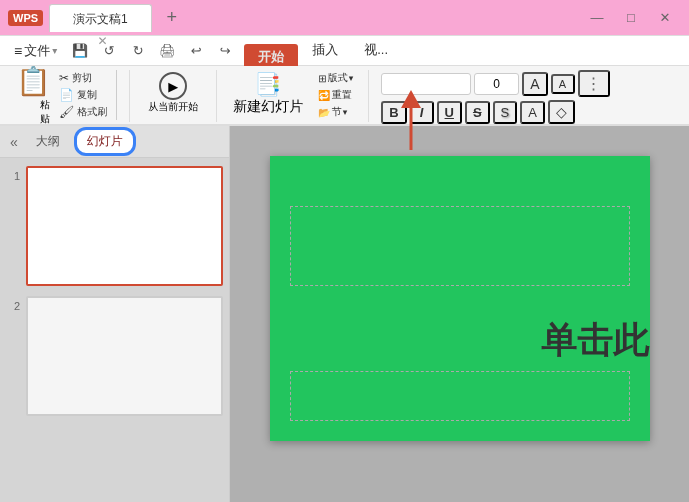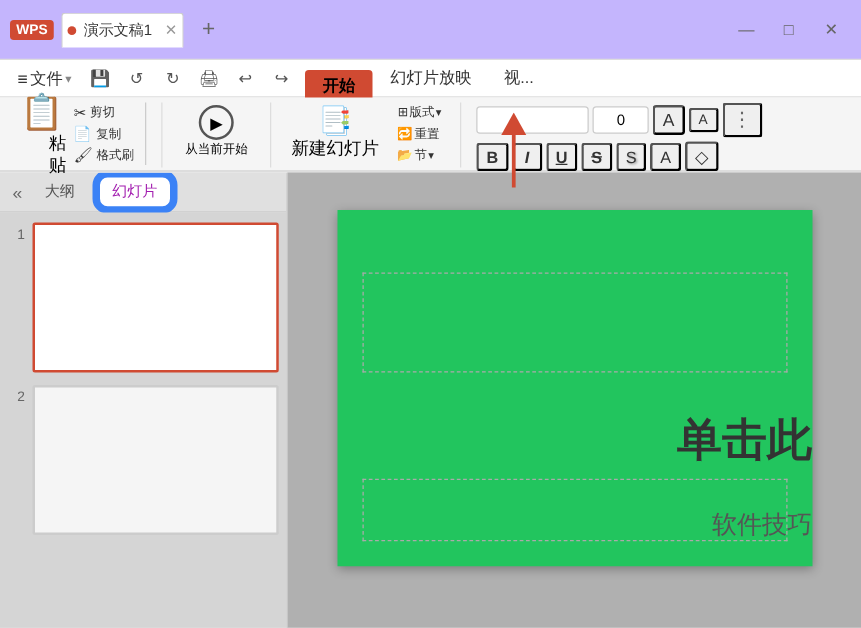--- a/index.html
+++ b/index.html
@@ -1,32 +1,32 @@
 <!DOCTYPE html>
 <html><head>
   <meta charset="utf-8">
   <style>
     * { margin: 0; padding: 0; box-sizing: border-box; }
     body { width: 689px; height: 502px; overflow: hidden; font-family: 'Microsoft YaHei', Arial, sans-serif; background: #f0f0f0; user-select: none; }
 
     
     .title-bar {
-      display: flex; align-items: center; height: 48px;
-      background: #c4b5fd; border-bottom: 1px solid #ddd;
+      display: flex; align-items: center; height: 36px;
+      background: #f9a8d4; border-bottom: 1px solid #ddd;
       padding: 0 8px; gap: 6px;
     }
     .wps-logo {
       background: #d04a32; color: #fff; font-size: 11px; font-weight: bold;
       padding: 2px 5px; border-radius: 3px; display: flex; align-items: center;
     }
     .tab-item {
       display: flex; align-items: center; height: 28px;
       background: #fff; border: 1px solid #ccc; border-bottom: none;
-      padding: 0 4px; font-size: 12px; color: #333; gap: 6px;
-      border-radius: 3px 3px 0 0; position: relative;
+      padding: 0 23px; font-size: 12px; color: #333; gap: 6px;
+      border-radius: 3px 3px 0 0; position: relative; flex-direction: column;
     }
     .tab-dot { width: 7px; height: 7px; background: #d04a32; border-radius: 50%; }
     .tab-close { font-size: 12px; color: #999; cursor: pointer; margin-left: 4px; }
     .new-tab-btn {
       width: 28px; height: 28px; display: flex; align-items: center; justify-content: center;
       font-size: 18px; color: #666; cursor: pointer; border: 1px solid transparent;
       border-radius: 3px;
     }
     .title-spacer { flex: 1; }
     .win-controls { display: flex; gap: 2px; }
@@ -62,21 +62,21 @@
     .ribbon-group {
       display: flex; flex-direction: column; align-items: center;
       padding: 2px 6px; border-right: 1px solid #ddd; gap: 2px; height: 100%;
       justify-content: flex-start;
     }
     .ribbon-group:last-child { border-right: none; }
 
     
     .start-tab {
       padding: 4px 14px; font-size: 13px; font-weight: bold;
-      background: #d04a32; color: #000000; border-radius: 3px; cursor: pointer; margin-top: 12px;
+      background: #d04a32; color: #e5e5e5; border-radius: 3px; cursor: pointer; margin-top: 12px;
     }
     .fmt-btn {
       padding: 2px 6px; font-size: 13px; color: #333; cursor: pointer;
       border-radius: 3px; min-width: 24px; display: flex; align-items: center; justify-content: center;
     }
     .fmt-input {
       border: 1px solid #ccc; border-radius: 3px; height: 22px;
       padding: 0 4px; font-size: 12px; width: 80px; background: #fff;
     }
     .fmt-number {
@@ -101,21 +101,21 @@
       padding: 0 6px; gap: 4px;
     }
     .sidebar-collapse {
       font-size: 14px; color: #666; cursor: pointer; padding: 2px 4px;
     }
     .sidebar-tab {
       padding: 3px 10px; font-size: 12px; color: #555; cursor: pointer;
       border-radius: 3px;
     }
     .sidebar-tab.active {
-      background: #fff; color: #a21caf; border: 6px solid #3b82f6;
+      background: #fff; color: #7f1d1d; border: 3px solid #3b82f6;
       border-radius: 12px;
     }
     .slides-panel { flex: 1; overflow-y: auto; padding: 8px 6px; background: #d5d5d5; }
     .slide-item {
       display: flex; align-items: flex-start; gap: 6px;
       margin-bottom: 10px; cursor: pointer;
     }
     .slide-number { font-size: 11px; color: #666; width: 14px; text-align: right; margin-top: 4px; }
     .slide-thumb {
       flex: 1; aspect-ratio: 4/3; background: #fff;
@@ -150,21 +150,21 @@
       position: absolute; bottom: 20px; left: 20px; right: 20px;
       height: 50px; border: 1px dashed #aaa;
     }
 
     
     .big-paste {
       display: flex; flex-direction: column; align-items: center;
       width: 40px; cursor: pointer; padding: 2px; border-radius: 3px;
     }
     .big-paste .icon { font-size: 28px; }
-    .big-paste .label { font-size: 14px; margin-left: 24px; }
+    .big-paste .label { font-size: 10px; margin-left: 24px; }
 
     .small-btns { display: flex; flex-direction: column; gap: 1px; }
     .small-btn-row { display: flex; align-items: center; gap: 1px; font-size: 10px; color: #333; cursor: pointer; padding: 1px 3px; border-radius: 2px; white-space: nowrap; }
     .small-btn-icon { font-size: 12px; margin-right: 2px; }
 
     .group-separator { width: 1px; height: 52px; background: #ddd; margin: 0 4px; }
 
     
     .play-btn {
       display: flex; flex-direction: column; align-items: center;
@@ -230,21 +230,21 @@
     <div class="menu-icon-btn">↺</div>
     <div class="menu-icon-btn">↻</div>
     <div class="menu-icon-btn">🖨</div>
     <div class="menu-icon-btn">↩</div>
     <div class="menu-icon-btn">↪</div>
   </div>
 
   <div class="start-tab">
     <span>开始</span>
   </div>
-  <div class="ribbon-tab">幻灯片放映</div>
+  <div class="ribbon-tab">插入</div>
   <div class="ribbon-tab">视...</div>
 </div>
 
 <div class="ribbon-area" style="height:60px; position:relative;">
 
   <div class="ribbon-group" style="flex-direction:row; border-right:1px solid #ccc;">
     <div class="big-paste">
       <div class="icon">📋</div>
       <div class="label">粘贴</div>
     </div>
@@ -354,20 +354,17 @@
 
   <div class="canvas-area">
     <div class="slide-canvas">
 
       <div class="slide-dashed-box"></div>
 
       <div class="slide-text-main">
         <span>单击此</span>
       </div>
 
-      <div class="slide-text-sub">
-        <span>软件技巧</span>
-      </div>
 
       <div class="slide-dashed-box2"></div>
     </div>
   </div>
 </div>
 
 </body></html>

